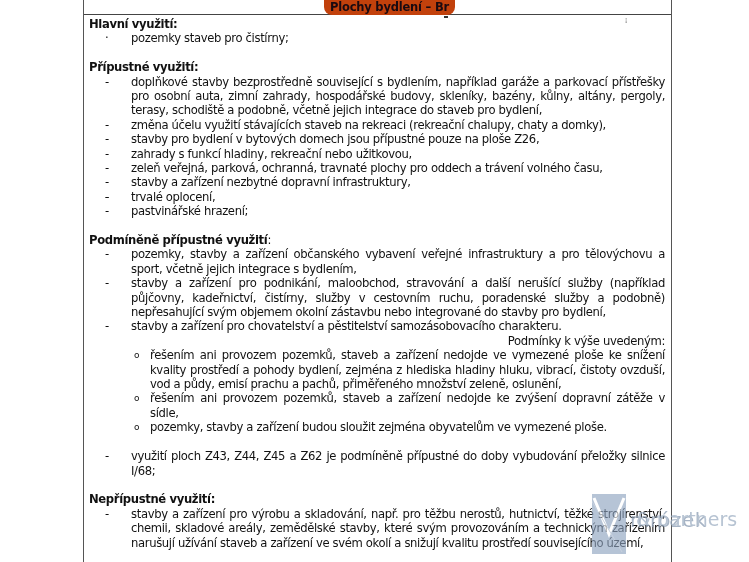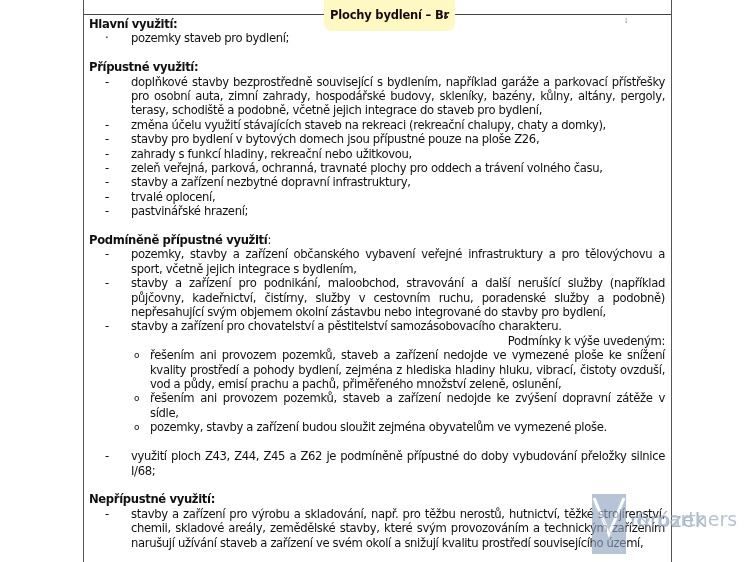--- a/index.html
+++ b/index.html
@@ -31,22 +31,22 @@
     top: 0;
     width: 587px;
     height: 14px;
     border-bottom: 1.5px solid #444;
   }
   .title {
     position: absolute;
     left: 324px;
     top: 0px;
     height: 15px;
-    padding: 8px 6px;
-    background: #fef9c3;
+    padding: 0 6px;
+    background: #c2410c;
     border-radius: 0 0 8px 8px;
     font-weight: bold;
     font-size: 11.5px;
     line-height: 15px;
     color: #1a0a10;
     letter-spacing: -0.2px;
   }
   .speck {
     position: absolute;
     left: 444px;
@@ -157,21 +157,21 @@
 <div class="title">Plochy bydlení – Br</div>
 <div class="speck"></div>
 <div class="speck2">⁞</div>
 
 <div class="content">
 
   <div class="section-head">Hlavní využití:</div>
   <ul class="dash hl-single">
     <li>
       <span class="bullet">·</span>
-      <span>pozemky staveb pro bydlení;</span>
+      <span>pozemky staveb pro čistírny;</span>
     </li>
   </ul>
 
   <div class="gap"></div>
 
   <div class="section-head">Přípustné využití:</div>
   <ul class="dash">
     <li><span class="bullet">-</span><span>doplňkové stavby bezprostředně související s bydlením, například garáže a parkovací přístřešky pro osobní auta, zimní zahrady, hospodářské budovy, skleníky, bazény, kůlny, altány, pergoly, terasy, schodiště a podobně, včetně jejich integrace do staveb pro bydlení,</span></li>
     <li><span class="bullet">-</span><span>změna účelu využití stávajících staveb na rekreaci (rekreační chalupy, chaty a domky),</span></li>
     <li><span class="bullet">-</span><span>stavby pro bydlení v bytových domech jsou přípustné pouze na ploše Z26,</span></li>

